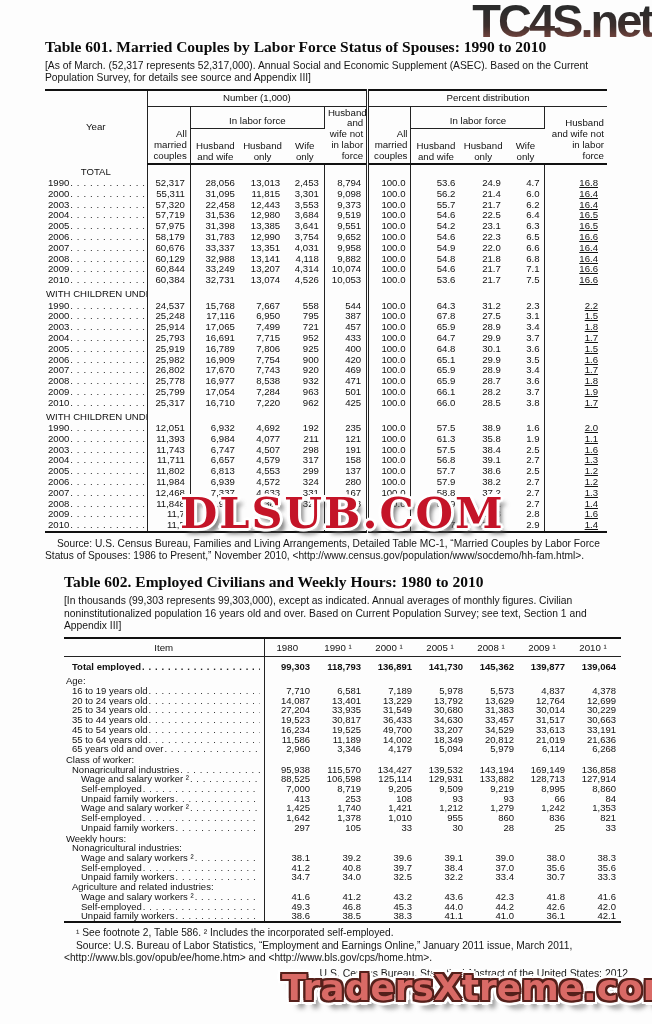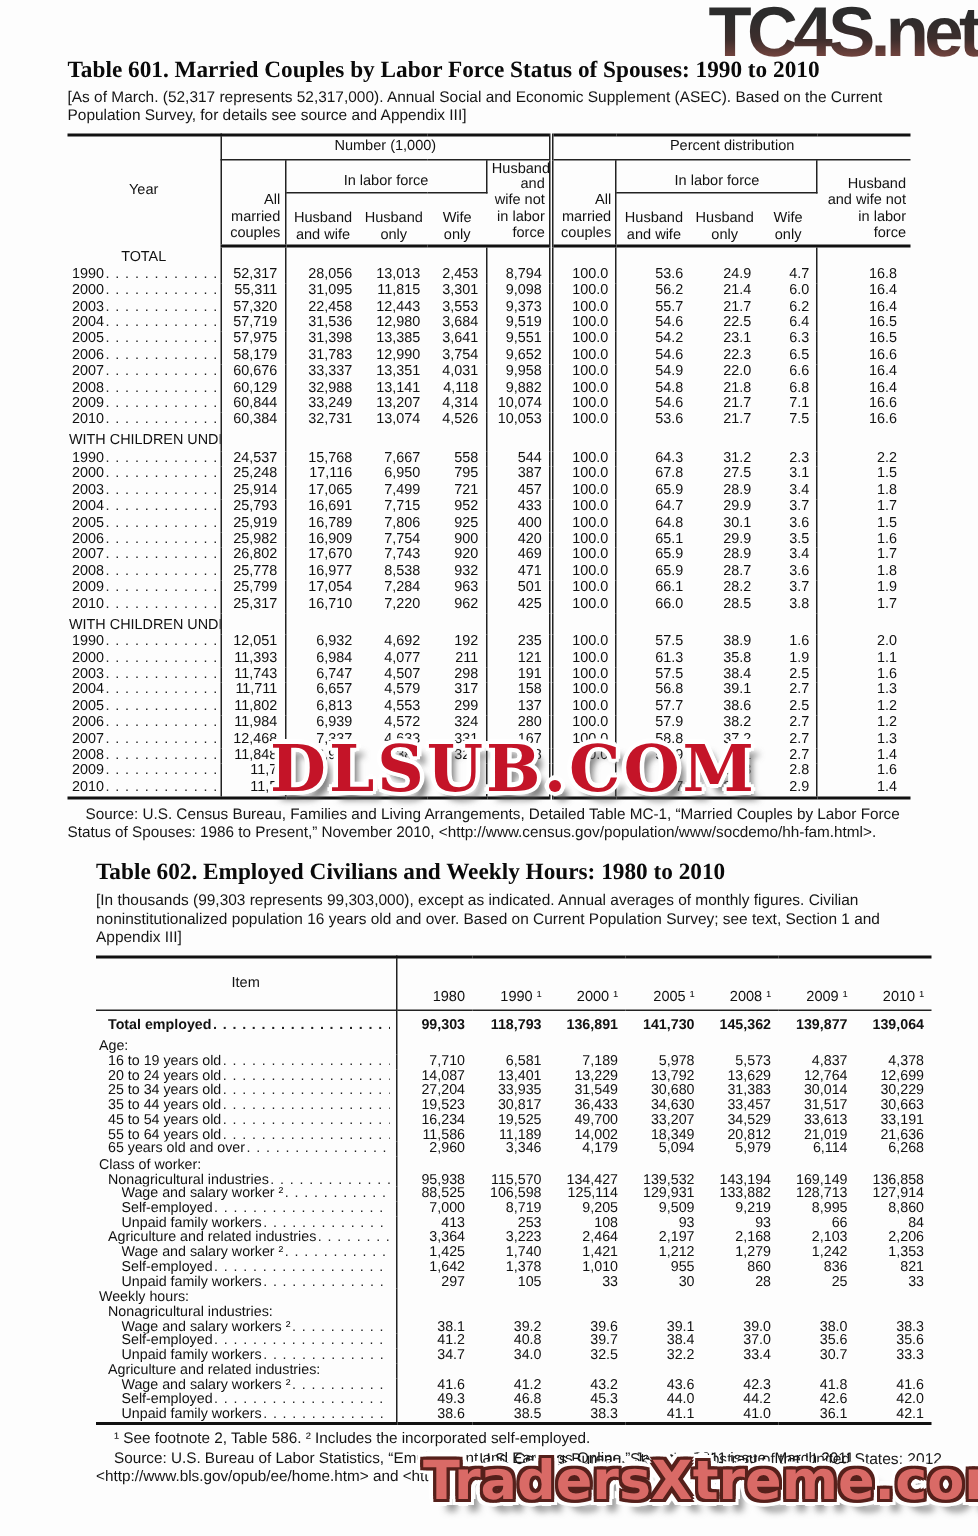--- a/index.html
+++ b/index.html
@@ -27,36 +27,36 @@
   .t601 .hsub{height:34px;text-align:center;padding:0 1px;}
   .t601 .hall,.t601 .hnotA,.t601 .hall2,.t601 .hnotB,.t601 .hsub{border-bottom:2px solid #111;}
   .t601 tbody td{font-size:9.6px;line-height:10.8px;padding:0 5px 0 0;text-align:right;
                  white-space:nowrap;overflow:hidden;}
   .t601 tbody td:nth-child(1){border-right:1px solid #222;text-align:left;padding:0 2px 0 3px;}
   .t601 tbody td:nth-child(2){border-right:1px solid #222;}
   .t601 tbody td:nth-child(5){border-right:1px solid #222;}
   .t601 tbody td:nth-child(6){border-right:3px double #222;}
   .t601 tbody td:nth-child(7){border-right:1px solid #222;}
   .t601 tbody td:nth-child(10){border-right:1px solid #222;}
-  .t601 tbody td:nth-child(11){padding-right:9px;}
+  .t601 tbody td:nth-child(11){padding-right:9px;text-decoration:underline;}
   .t601 tbody tr:last-child td{border-bottom:2px solid #111;}
   .t601 .seclbl{text-align:center !important;padding:3px 1px 1px 1px !important;line-height:10.5px;}
   .lw{display:flex;overflow:hidden;}
   .yr{flex:none;}
   .leaders{flex:1;overflow:hidden;white-space:nowrap;margin-left:1px;color:#222;}
   .leaders::after{content:". . . . . . . . . . . . . . . . . . . . . . . . . . . . . . . . . .";letter-spacing:.6px;}
 
   .src{font-size:10.2px;line-height:12.2px;width:566px;margin:5px 0 0 0;text-indent:12px;color:#151515;}
 
   .t2block{margin-top:11px;margin-left:19px;}
 
   
   table.t602{border-collapse:collapse;table-layout:fixed;width:557px;border-top:2.5px solid #111;margin-top:2px;}
-  .t602 thead th{font-weight:normal;font-size:9.7px;padding:20px 5px 3px 0;border-bottom:1.5px solid #222;
-                 text-align:right;white-space:nowrap;}
+  .t602 thead th{font-weight:normal;font-size:9.7px;padding:3px 5px 3px 0;border-bottom:1.5px solid #222;
+                 text-align:center;white-space:nowrap;}
   .t602 thead th.item{text-align:center;border-right:1px solid #222;padding:3px 0;}
   .t602 tbody td{font-size:9.5px;line-height:9.7px;padding:0 5px 0 0;text-align:right;white-space:nowrap;overflow:hidden;}
   .t602 tbody td:first-child{border-right:1px solid #222;text-align:left;padding:0 4px 0 2px;}
   .t602 tbody tr:last-child td{border-bottom:2px solid #111;}
   .t602 tr.trow td{font-weight:bold;padding-top:5px;padding-bottom:4px;}
   .t602 .ind1{padding-left:8px !important;}
   .t602 .ind2{padding-left:17px !important;}
   .t602 tr.sec td{padding-top:1px;}
   .fn{font-size:10.2px;line-height:12px;margin:4px 0 0 0;text-indent:12px;color:#151515;}
 
@@ -944,35 +944,20 @@
               </td>
               <td class="num">413</td>
               <td class="num">253</td>
               <td class="num">108</td>
               <td class="num">93</td>
               <td class="num">93</td>
               <td class="num">66</td>
               <td class="num">84</td>
             </tr>
             <tr>
-              <td class="ind1">
-                <div class="lw">
-                  <span class="yr">Agriculture and related industries</span>
-                  <span class="leaders"></span>
-                </div>
-              </td>
-              <td class="num">3,364</td>
-              <td class="num">3,223</td>
-              <td class="num">2,464</td>
-              <td class="num">2,197</td>
-              <td class="num">2,168</td>
-              <td class="num">2,103</td>
-              <td class="num">2,206</td>
-            </tr>
-            <tr>
               <td class="ind2">
                 <div class="lw">
                   <span class="yr">Wage and salary worker ²</span>
                   <span class="leaders"></span>
                 </div>
               </td>
               <td class="num">1,425</td>
               <td class="num">1,740</td>
               <td class="num">1,421</td>
               <td class="num">1,212</td>

